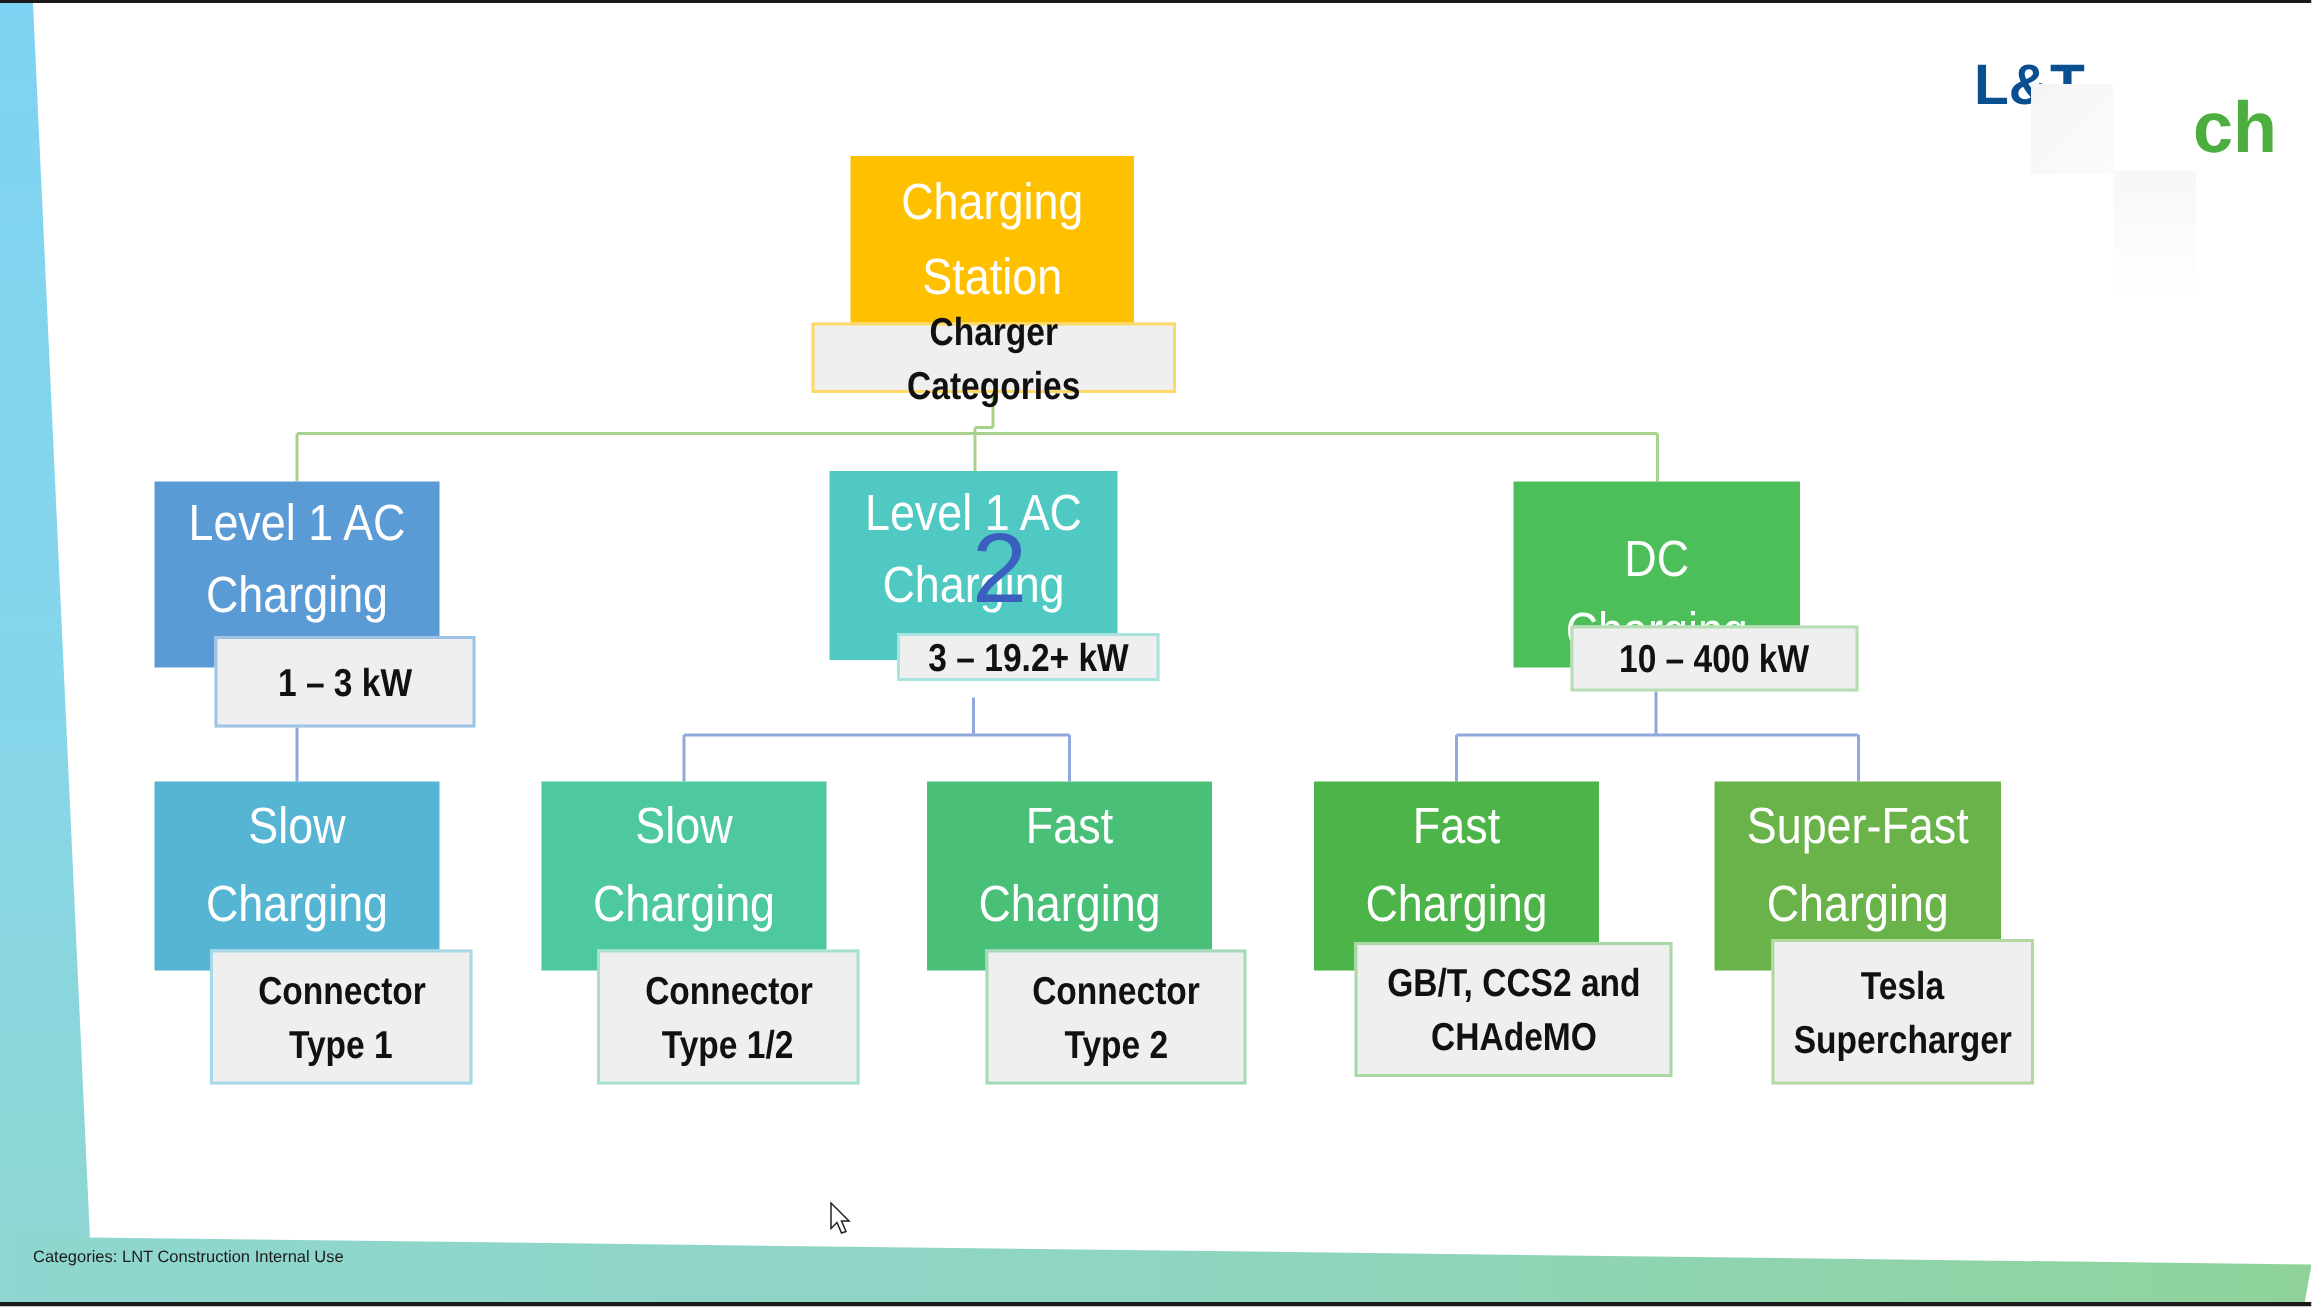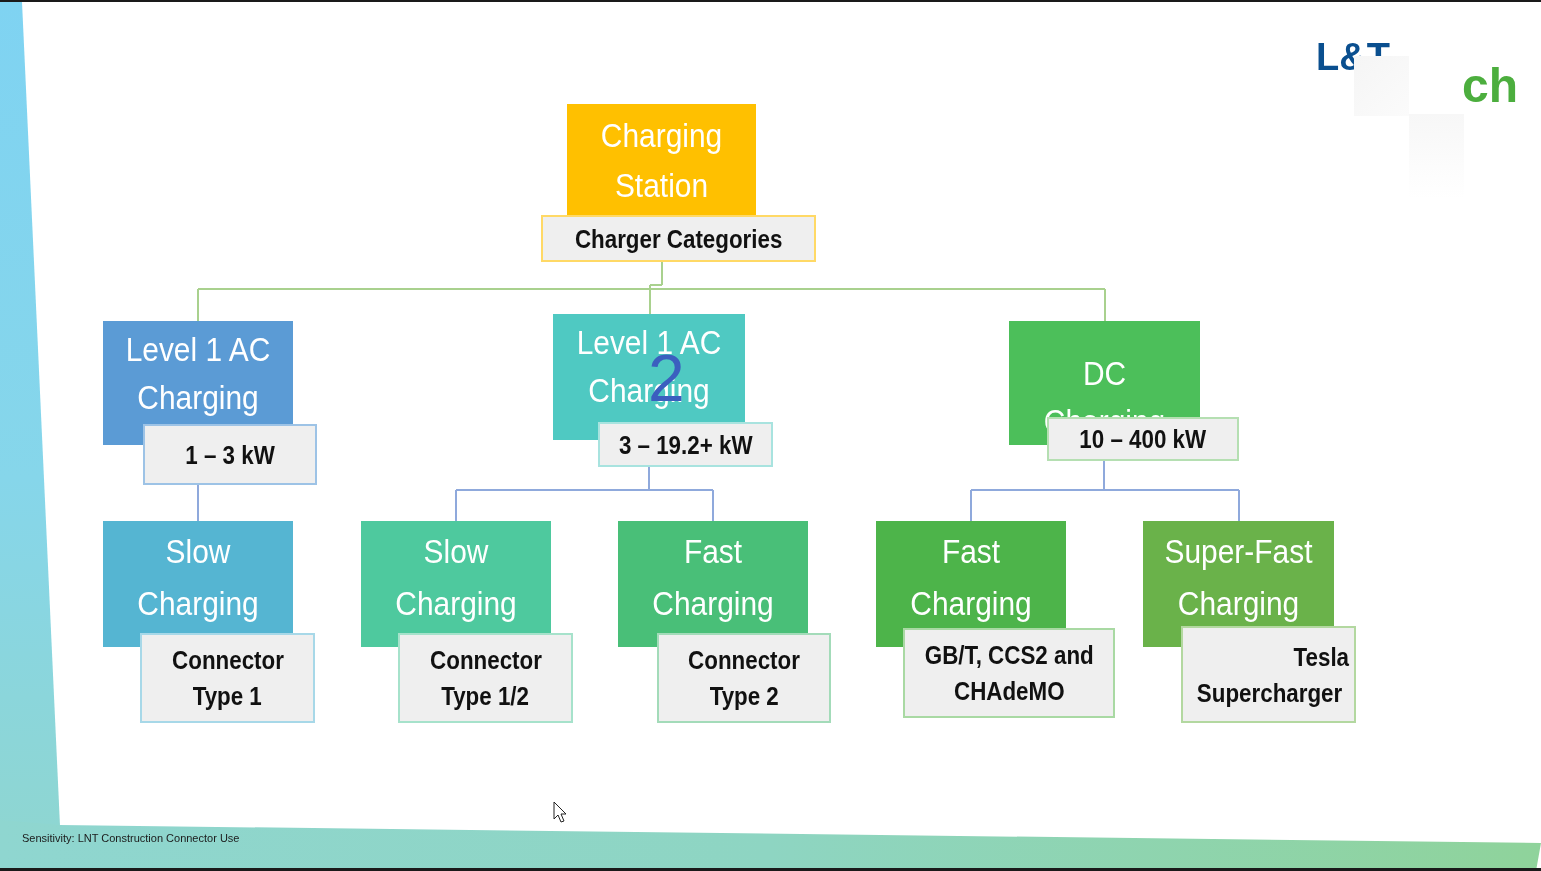--- a/index.html
+++ b/index.html
@@ -97,21 +97,21 @@
 </svg>
 
 <div>
   <div style="position:absolute;left:567px;top:104px;width:189px;height:118px;background:#ffc000;"></div>
   <div class="box" style="left:567px;top:104px;width:189px;height:118px;">
     <div class="txt" style="line-height:50px;">
       <span>Charging</span>
       <span>Station</span>
     </div>
   </div>
-  <div class="sub" style="left:541px;top:215px;width:275px;height:47px;border:2px solid #ffd966;">
+  <div class="sub" style="left:541px;top:215px;width:243px;height:47px;border:2px solid #ffd966;">
     <span>Charger Categories</span>
   </div>
 </div>
 
 <div>
   <div style="position:absolute;left:103px;top:321px;width:190px;height:124px;background:#5b9bd5;"></div>
   <div class="box" style="left:103px;top:321px;width:190px;height:124px;">
     <div class="txt" style="margin-top:4px;">
       <span>Level 1 AC</span>
       <span>Charging</span>
@@ -123,21 +123,21 @@
 </div>
 
 <div>
   <div style="position:absolute;left:553px;top:314px;width:192px;height:126px;background:#4fc9c2;"></div>
   <div class="box" style="left:553px;top:314px;width:192px;height:126px;">
     <div class="txt" style="margin-top:4px;">
       <span>Level 1 AC</span>
       <span>Charging</span>
     </div>
   </div>
-  <div class="sub" style="left:598px;top:422px;width:175px;height:45px;border:2px solid #a8e3df;">
+  <div class="sub" style="left:598px;top:422px;width:175px;height:32px;border:2px solid #a8e3df;">
     <span>3 – 19.2+ kW</span>
   </div>
   <div class="overlay-two">2</div>
 </div>
 
 <div>
   <div style="position:absolute;left:1009px;top:321px;width:191px;height:124px;background:#4cbf5a;"></div>
   <div class="box" style="left:1009px;top:321px;width:191px;height:124px;">
     <div class="txt" style="margin-top:28px;">
       <span>DC Charging</span>
@@ -205,23 +205,23 @@
 </div>
 
 <div>
   <div style="position:absolute;left:1143px;top:521px;width:191px;height:126px;background:#6ab24a;"></div>
   <div class="box" style="left:1143px;top:521px;width:191px;height:126px;">
     <div class="txt" style="margin-top:4px;line-height:52px;">
       <span>Super-Fast</span>
       <span>Charging</span>
     </div>
   </div>
-  <div class="sub" style="left:1181px;top:626px;width:175px;height:97px;border:2px solid #b3d8a0;align-items:flex-end;">
+  <div class="sub" style="left:1181px;top:626px;width:175px;height:97px;border:2px solid #b3d8a0;">
     <span>Tesla</span>
     <span>Supercharger</span>
   </div>
 </div>
 
-<div class="sensitivity">Sensitivity: LNT Construction Connector Use</div>
+<div class="sensitivity">Categories: LNT Construction Internal Use</div>
 
 <svg class="cursor" width="16" height="24">
   <path d="M1 1 L1 18 L5 14 L8 21 L11 20 L8 13 L13 13 Z" fill="#ffffff" stroke="#222222" stroke-width="1"></path>
 </svg>
 
 </body></html>

